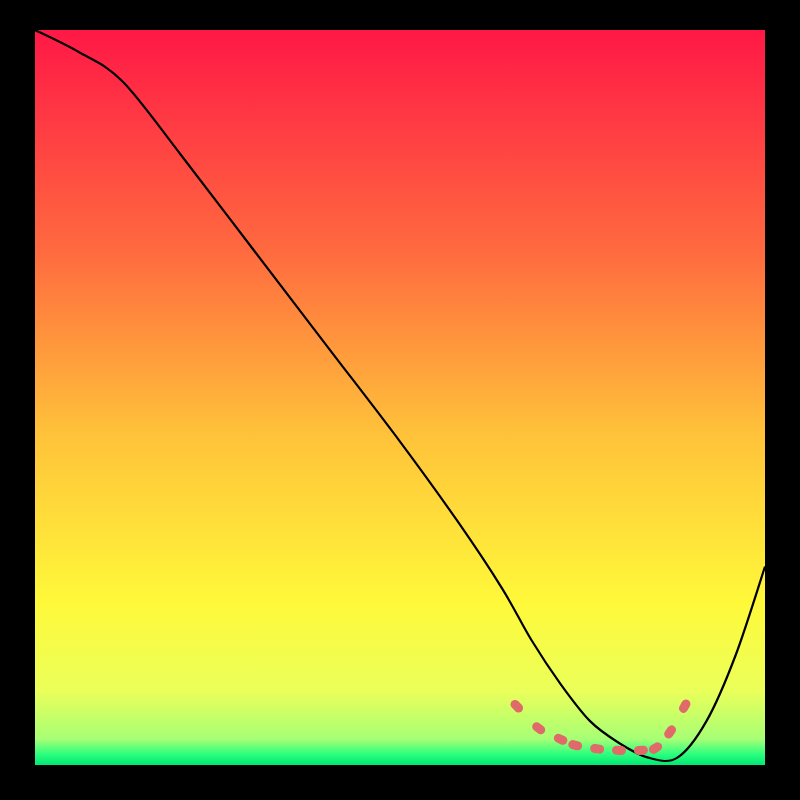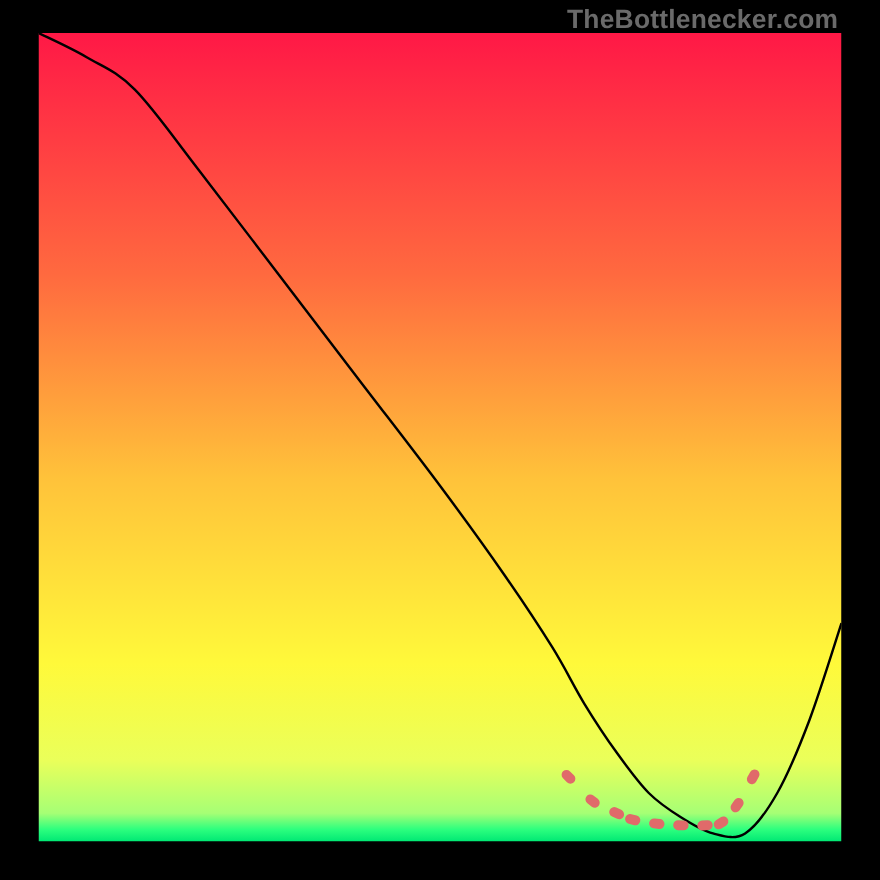--- a/index.html
+++ b/index.html
@@ -45,21 +45,20 @@
     font-size: 24px;
     font-weight: 600;
     color: #6a6a6a;
     letter-spacing: 0.2px;
   }
 </style>
 </head>
 <body>
 
 <div class="stage">
-  <div class="watermark">TheBottlenecker.com</div>
 
   <div class="plot">
     <svg class="gradient-bg" viewBox="0 0 730 735" preserveAspectRatio="none">
       <defs>
         <linearGradient id="heat" x1="0" y1="0" x2="0" y2="1">
             <stop offset="0%" stop-color="#ff1846"></stop>
             <stop offset="30%" stop-color="#ff6a3f"></stop>
             <stop offset="55.00000000000001%" stop-color="#ffc23a"></stop>
             <stop offset="78%" stop-color="#fff93a"></stop>
             <stop offset="90%" stop-color="#eaff5a"></stop>

